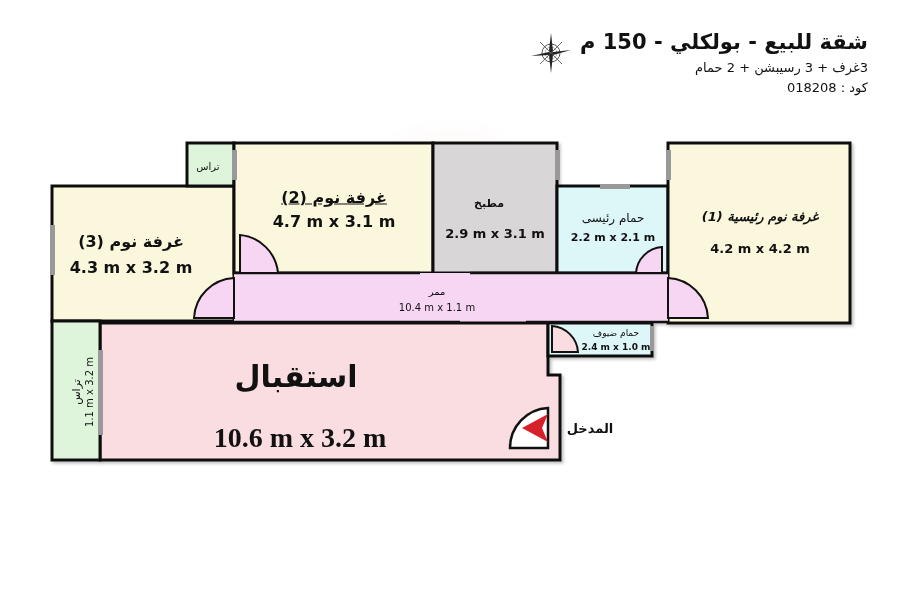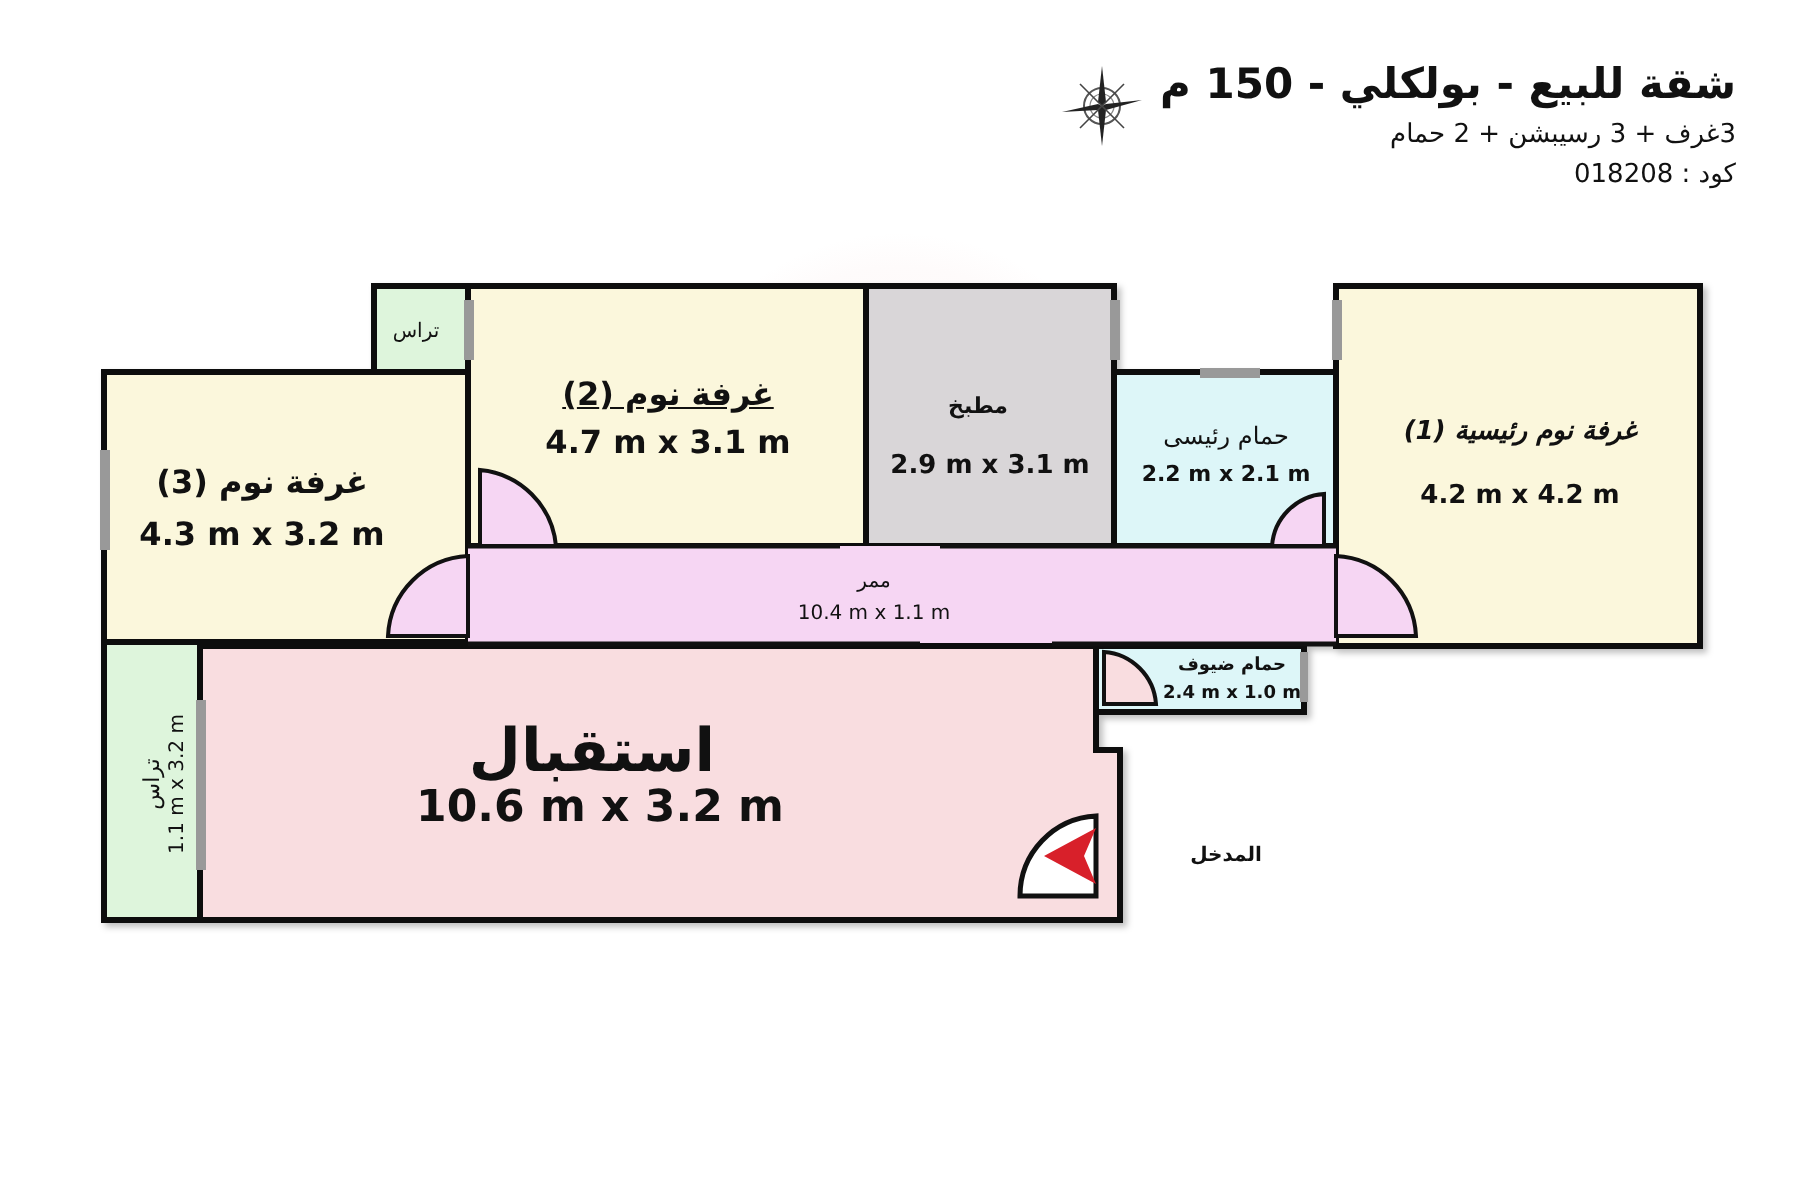--- a/index.html
+++ b/index.html
@@ -101,22 +101,22 @@
 
 <div class="lbl" style="left:613px;top:218px;font-size:12px;">حمام رئيسى</div>
 <div class="lbl dim" style="left:613px;top:237px;font-size:11px;font-weight:bold;">2.2 m x 2.1 m</div>
 
 <div class="lbl" style="left:760px;top:216px;font-size:13px;font-weight:bold;font-style:italic;">غرفة نوم رئيسية (1)</div>
 <div class="lbl dim" style="left:760px;top:248px;font-size:13px;font-weight:bold;">4.2 m x 4.2 m</div>
 
 <div class="lbl" style="left:437px;top:291px;font-size:10px;">ممر</div>
 <div class="lbl dim" style="left:437px;top:307px;font-size:10px;">10.4 m x 1.1 m</div>
 
-<div class="lbl" style="left:616px;top:333px;font-size:9px;font-weight:bold;">حمام ضيوف</div>
+<div class="lbl" style="left:616px;top:333px;font-size:9px;">حمام ضيوف</div>
 <div class="lbl dim" style="left:616px;top:347px;font-size:9px;font-weight:bold;">2.4 m x 1.0 m</div>
 
 <div class="lbl" style="left:296px;top:376px;font-size:30px;font-weight:bold;">استقبال</div>
-<div class="lbl dim" style="left:300px;top:404px;font-size:22px;font-weight:bold;">10.6 m x 3.2 m</div>
+<div class="lbl dim" style="left:300px;top:438px;font-size:28px;font-weight:bold;font-family:Liberation Serif, serif;">10.6 m x 3.2 m</div>
 
 <div class="lbl" style="left:76px;top:392px;transform:translate(-50%,-50%) rotate(-90deg);font-size:11px;">تراس</div>
 <div class="lbl dim" style="left:89px;top:392px;transform:translate(-50%,-50%) rotate(-90deg);font-size:10px;">1.1 m x 3.2 m</div>
 
-<div class="lbl" style="left:590px;top:428px;font-size:10px;font-weight:bold;margin-left:23px;">المدخل</div>
+<div class="lbl" style="left:590px;top:428px;font-size:13px;font-weight:bold;">المدخل</div>
 
 </body></html>

